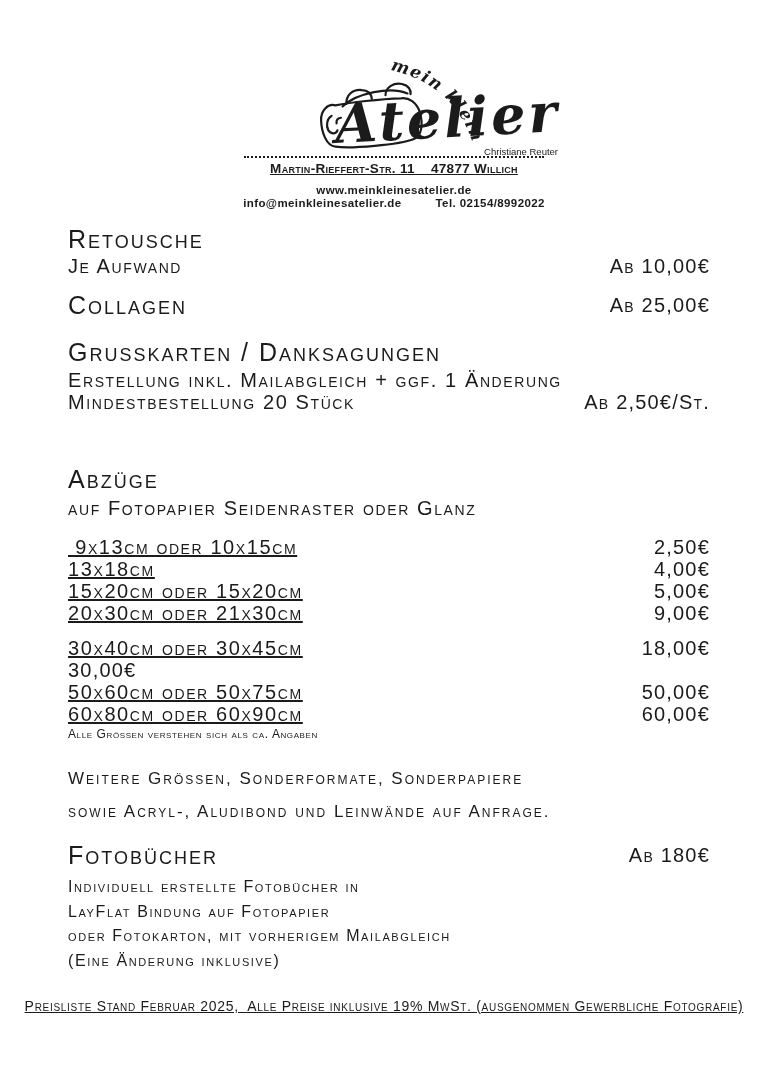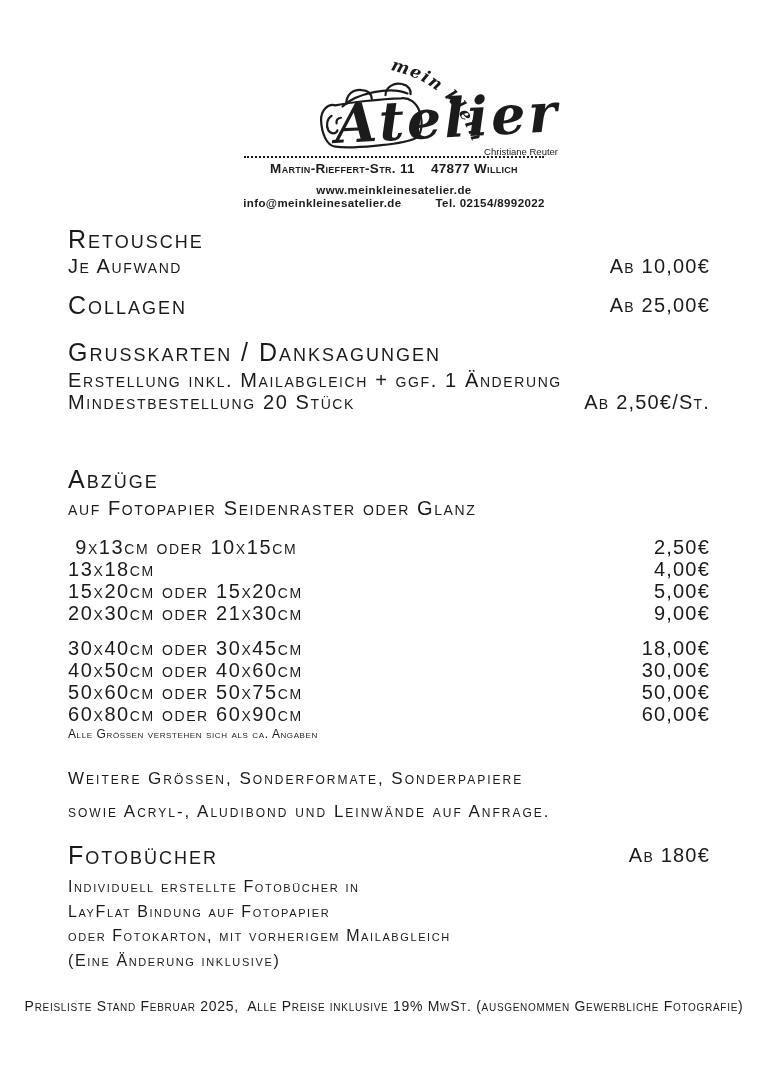--- a/index.html
+++ b/index.html
@@ -4,21 +4,21 @@
 <style>
   * { margin:0; padding:0; box-sizing:border-box; }
   html,body { background:#e9e9e9; }
   body { font-family:"Liberation Sans", sans-serif; }
   .page {
     position:relative; width:768px; height:1076px;
     background:#ffffff; color:#1b1b1b; overflow:hidden;
     margin:0 auto;
   }
   .sc { font-variant:small-caps; }
-  .pre { white-space:pre; }
+  .pre { white-space:pre;text-decoration:underline; }
 
   
   .logo-svg { position:absolute; left:240px; top:56px; width:330px; height:102px; }
   .divider-dotted {
     position:absolute; left:244px; top:156px; width:300px; height:0;
     border-top:2px dotted #1c1c1c;
   }
   .addr-box { position:absolute; left:214px; top:161px; width:360px; text-align:center; }
   .address  { font-size:13.5px; font-weight:bold; letter-spacing:.3px; }
   .website  { position:absolute; left:214px; top:184px; width:360px; text-align:center;
@@ -122,21 +122,20 @@
     </div>
   </section>
 
   <section class="block" style="top:634px">
     <div class="rows" style="margin-top:3px">
       <div class="row">
         <span class="item-label sc pre">30x40cm oder 30x45cm</span>
         <span class="price sc">18,00€</span>
       </div>
       <div class="row">
-        <span class="item-label sc pre">40x50cm oder 40x60cm</span>
         <span class="price sc">30,00€</span>
       </div>
       <div class="row">
         <span class="item-label sc pre">50x60cm oder 50x75cm</span>
         <span class="price sc">50,00€</span>
       </div>
       <div class="row">
         <span class="item-label sc pre">60x80cm oder 60x90cm</span>
         <span class="price sc">60,00€</span>
       </div>

